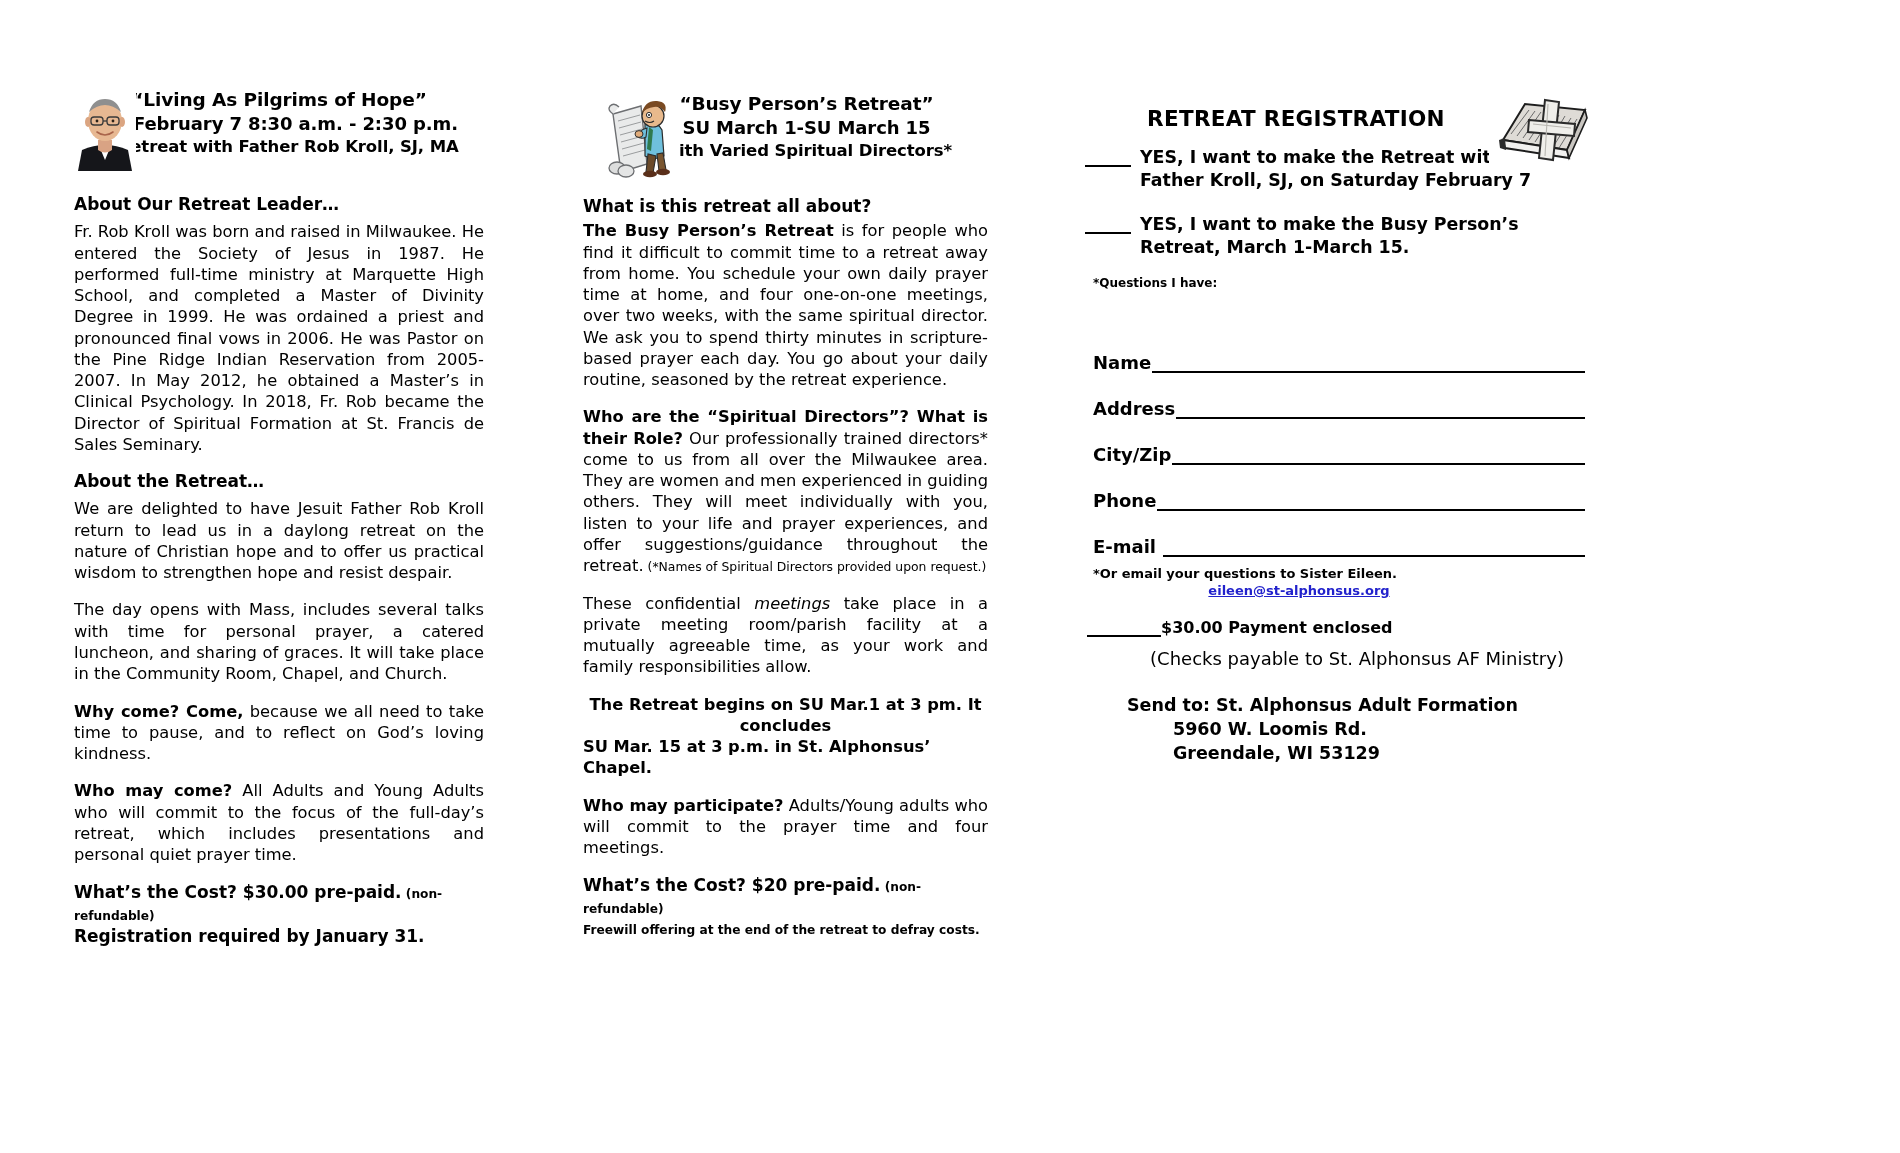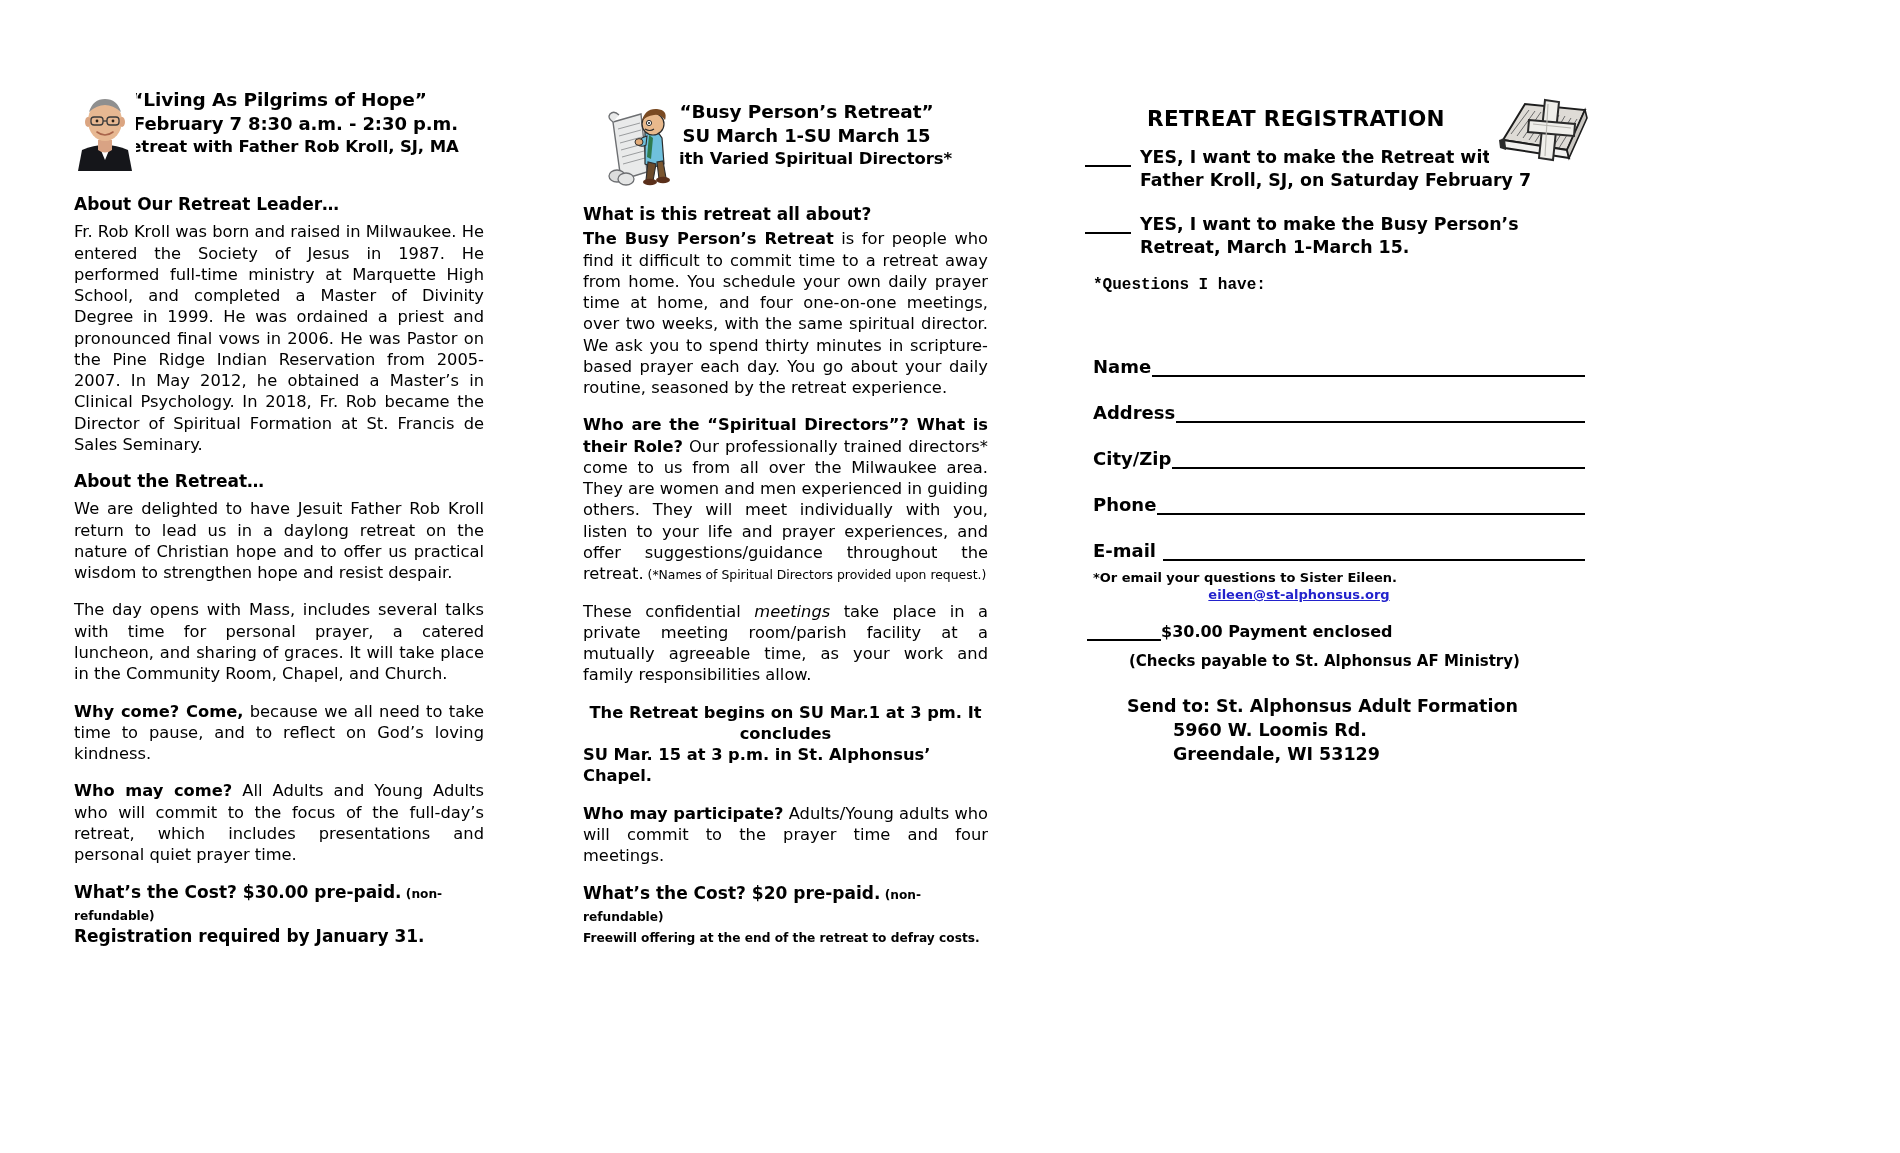--- a/index.html
+++ b/index.html
@@ -121,24 +121,23 @@
     flex: 0 0 auto;
     width: 46px;
     margin-right: 9px;
     border-bottom: 2.4px solid #000;
     height: 19px;
   }
   .yes-text { flex: 1 1 auto; }
 
   .q-have {
     font-weight: bold;
-    font-size: 16px;
+    font-size: 12px;
     margin-top: 6px;
     margin-bottom: 0;
-    font-family: Liberation Mono, monospace;
   }
 
   .field {
     display: flex;
     align-items: flex-end;
     font-weight: bold;
     font-size: 18px;
     margin-bottom: 25px;
     white-space: nowrap;
   }
@@ -174,24 +173,25 @@
     font-size: 16px;
     margin-bottom: 11px;
   }
   .pay-blank {
     flex: 0 0 auto;
     width: 74px;
     border-bottom: 2.6px solid #000;
     height: 17px;
   }
   .pay-sub {
-    font-weight: bold;
-    font-size: 15px;
+    font-weight: normal;
+    font-size: 18px;
     padding-left: 44px;
     margin: 0 0 24px 0;
+    text-align: center;
   }
 
   .sendto {
     font-weight: bold;
     font-size: 17.5px;
     line-height: 1.38;
     padding-left: 42px;
   }
   .sendto .ln2, .sendto .ln3 { padding-left: 46px; }
 </style>
@@ -251,21 +251,21 @@
     <p class="body">The day opens with Mass, includes several talks with time for personal prayer, a catered luncheon, and sharing of graces. It will take place in the Community Room, Chapel, and Church.</p>
 
     <p class="body"><b>Why come? Come,</b><span> because we all need to take time to pause, and to reflect on God’s loving kindness.</span></p>
 
     <p class="body"><b>Who may come?</b><span> All Adults and Young Adults who will commit to the focus of the full-day’s retreat, which includes presentations and personal quiet prayer time.</span></p>
 
     <p class="body tight" style="text-align:left"><b style="font-size:17px">What’s the Cost? $30.00 pre-paid.</b><b class="small"> (non-refundable)</b></p>
     <p class="body tight" style="text-align:left"><b style="font-size:17px">Registration required by January 31.</b></p>
   </div>
 
-  <div class="col" id="col2" style="top:100px;">
+  <div class="col" id="col2" style="top:92px;">
 
     <div class="hdr">
       <div class="clip2">
         <svg viewBox="0 0 78 86" width="78" height="86" aria-hidden="true">
           <rect x="0" y="0" width="78" height="86" fill="#ffffff"></rect>
 
           <path d="M12 20 L40 12 L46 70 L20 78 Z" fill="#e9eaea" stroke="#6d6f72" stroke-width="1.4"></path>
           <path d="M12 20 q-6 -4 -3 -8 q4 -4 9 1" fill="#e9eaea" stroke="#6d6f72" stroke-width="1.3"></path>
 
           <ellipse cx="16" cy="74" rx="8" ry="6" fill="#dcdddd" stroke="#6d6f72" stroke-width="1.3"></ellipse>

